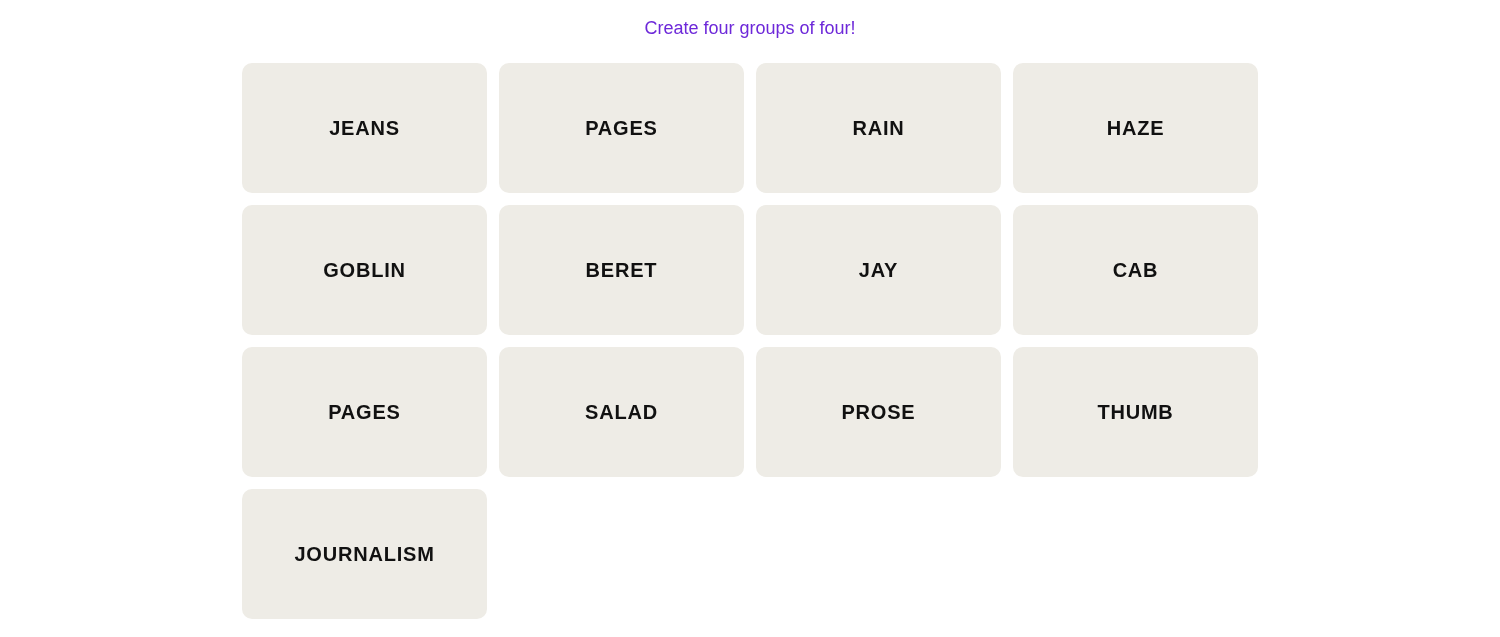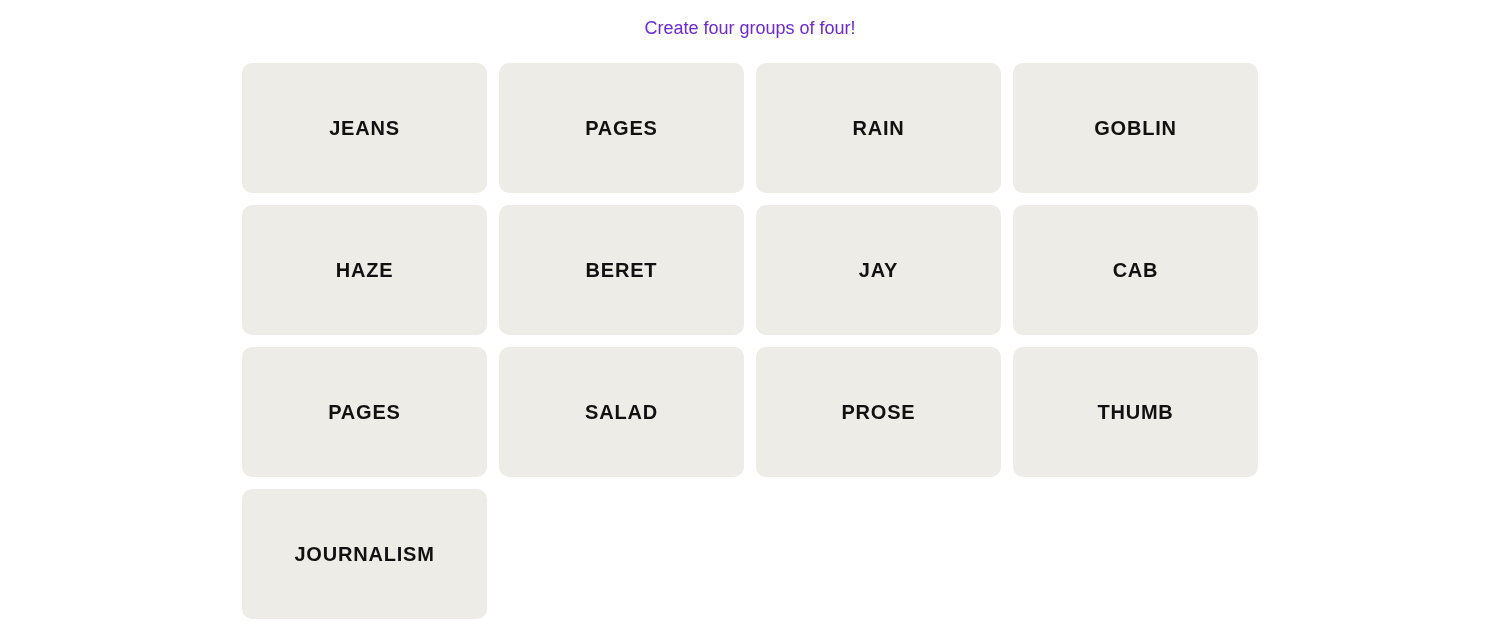--- a/index.html
+++ b/index.html
@@ -61,24 +61,24 @@
 <div class="tile">
       <span class="tile-label">JEANS</span>
     </div>
     <div class="tile">
       <span class="tile-label">PAGES</span>
     </div>
     <div class="tile">
       <span class="tile-label">RAIN</span>
     </div>
     <div class="tile">
-      <span class="tile-label">GOBLIN</span>
+      <span class="tile-label">HAZE</span>
     </div>
     <div class="tile">
-      <span class="tile-label">HAZE</span>
+      <span class="tile-label">GOBLIN</span>
     </div>
     <div class="tile">
       <span class="tile-label">BERET</span>
     </div>
     <div class="tile">
       <span class="tile-label">JAY</span>
     </div>
     <div class="tile">
       <span class="tile-label">CAB</span>
     </div>

